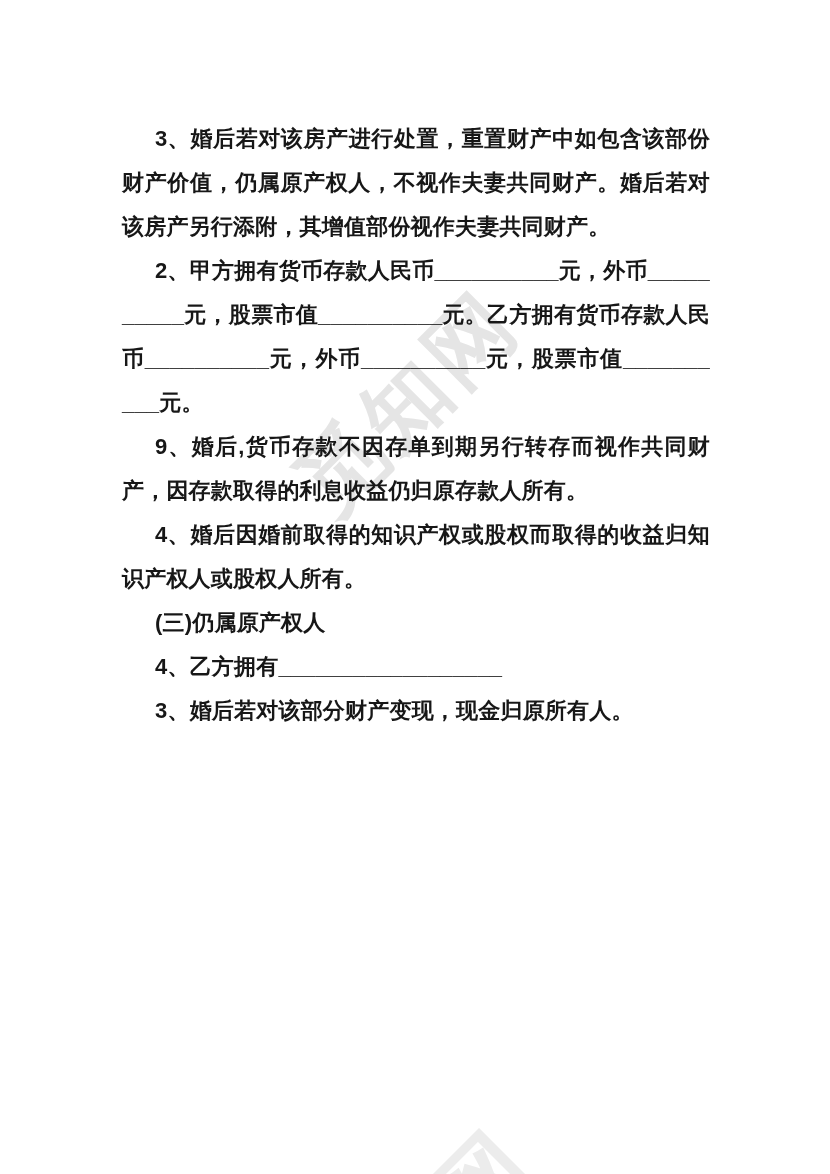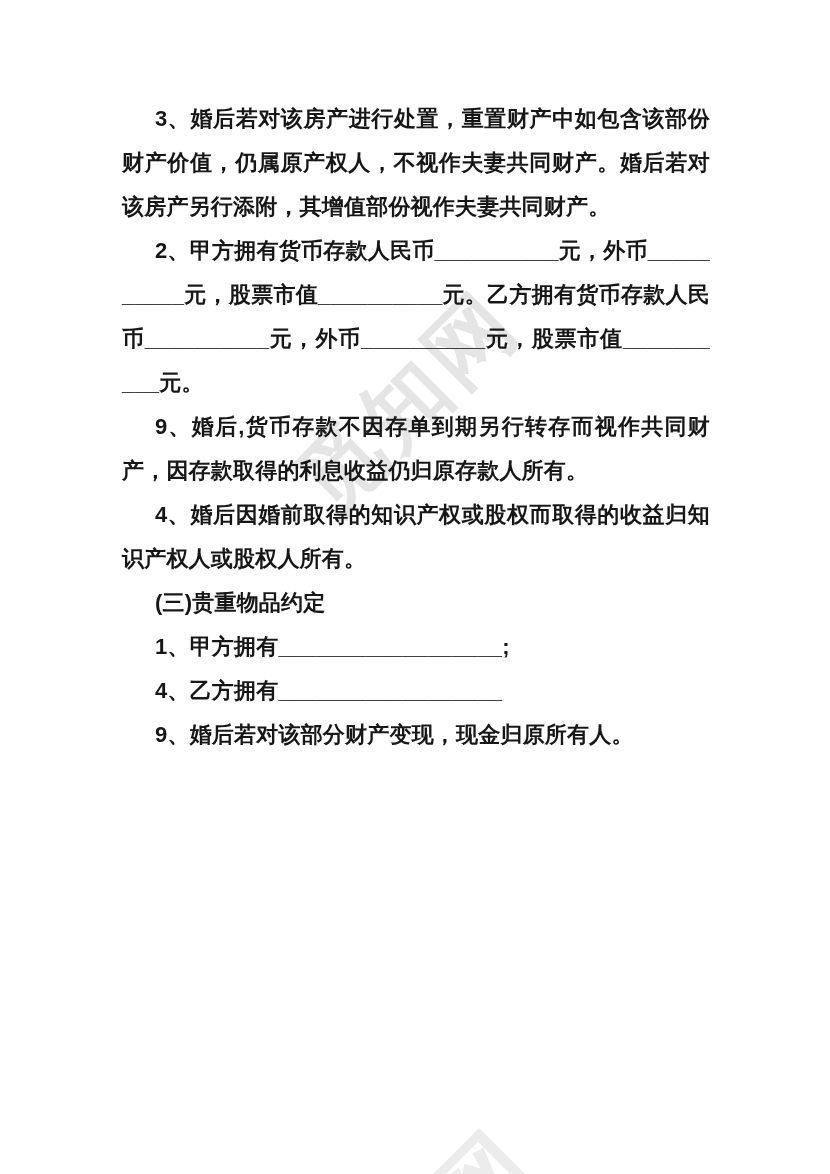--- a/index.html
+++ b/index.html
@@ -36,20 +36,21 @@
     top: 1192px;
     font-size: 104px;
     transform: translate(-50%, -50%) rotate(-45deg);
     color: #ececec;
   }
   
   .doc {
     position: relative;
     z-index: 1;
     padding: 97px 120px 0 122px;
+    margin-top: 20px;
   }
   .doc p {
     font-size: 22px;
     line-height: 44px;
     font-weight: 600;
     color: #171717;
     text-align: justify;
     text-align-last: left;
     text-indent: 33px;
     word-break: break-all;
@@ -63,19 +64,18 @@
 
   <div class="watermark watermark-main">觅知网</div>
 
   <div class="watermark watermark-bottom">网</div>
 
   <div class="doc">
     <p>3、婚后若对该房产进行处置，重置财产中如包含该部份财产价值，仍属原产权人，不视作夫妻共同财产。婚后若对该房产另行添附，其增值部份视作夫妻共同财产。</p>
     <p>2、甲方拥有货币存款人民币__________元，外币__________元，股票市值__________元。乙方拥有货币存款人民币__________元，外币__________元，股票市值__________元。</p>
     <p>9、婚后,货币存款不因存单到期另行转存而视作共同财产，因存款取得的利息收益仍归原存款人所有。</p>
     <p>4、婚后因婚前取得的知识产权或股权而取得的收益归知识产权人或股权人所有。</p>
-    <p>(三)贵重物品约定</p>
-    <p>1、甲方拥有__________________;</p>
+    <p>(三)仍属原产权人</p>
     <p>4、乙方拥有__________________</p>
-    <p>9、婚后若对该部分财产变现，现金归原所有人。</p>
+    <p>3、婚后若对该部分财产变现，现金归原所有人。</p>
   </div>
 
 </div>
 
 </body></html>

